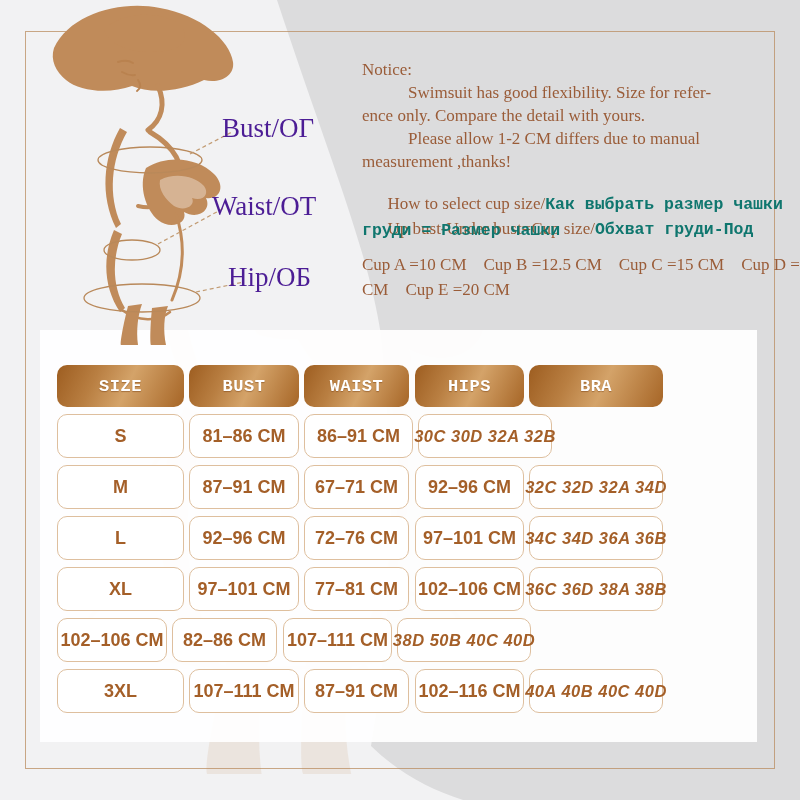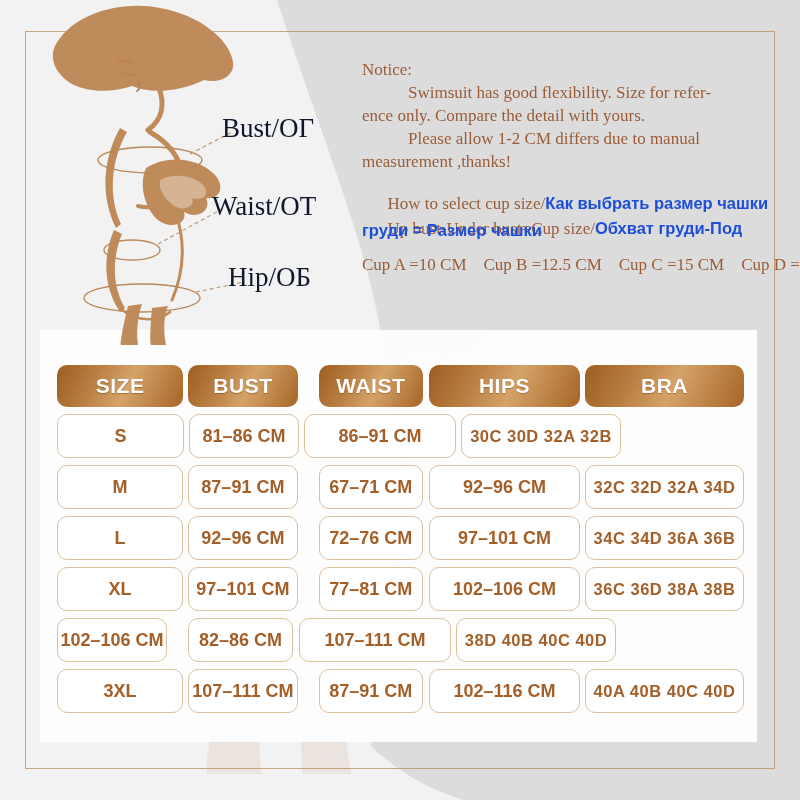--- a/index.html
+++ b/index.html
@@ -17,48 +17,48 @@
   
   #panel{position:absolute;left:40px;top:330px;width:717px;height:412px;
          background:rgba(255,255,255,0.93);z-index:3;}
 
   
   #frame{position:absolute;left:25px;top:31px;width:750px;height:738px;
          border:1px solid rgba(185,140,95,0.75);z-index:5;}
 
   
   #lady-main{position:absolute;left:0;top:0;width:340px;height:345px;z-index:6;}
-  .fig-label{position:absolute;z-index:7;color:#0f172a;font-size:27px;
+  .fig-label{position:absolute;z-index:7;color:#4c1d95;font-size:27px;
              font-family:"Liberation Serif",serif;white-space:nowrap;}
 
   
   #notice{position:absolute;left:362px;top:60px;width:420px;height:260px;z-index:7;
           color:#9a5c38;font-size:17px;}
   #notice .ln{position:absolute;left:0;white-space:pre;}
   .indent{padding-left:46px;}
-  .ru{font-family:Liberation Sans, sans-serif;font-weight:bold;
-      color:#1d4ed8;font-size:16.5px;}
+  .ru{font-family:Liberation Mono, monospace;font-weight:bold;
+      color:#0f766e;font-size:16.5px;}
 
   
   .trow{position:absolute;left:57px;width:687px;display:flex;z-index:4;}
   .c1{width:127px;margin-right:5px;}
   .c2{width:110px;margin-right:5px;}
-  .c3{width:105px;margin-right:6px;margin-left:16px;}
-  .c4{width:152px;margin-right:5px;}
-  .c5{width:160px;}
+  .c3{width:105px;margin-right:6px;}
+  .c4{width:109px;margin-right:5px;}
+  .c5{width:134px;}
   .hcell{height:42px;border-radius:10px;display:flex;align-items:center;justify-content:center;
          background:linear-gradient(115deg,#9d5d20 0%,#b97f42 30%,#d4a369 55%,#b8説7 70%,#a66526 100%);
          background:linear-gradient(115deg,#9d5d20 0%,#b97f42 30%,#d4a369 55%,#a66526 100%);
-         color:#fff;font-family:Liberation Sans, sans-serif;font-weight:bold;
-         font-size:21px;letter-spacing:0.5px;text-shadow:0 1px 1px rgba(110,55,10,0.45);}
+         color:#fff;font-family:Liberation Mono, monospace;font-weight:bold;
+         font-size:17px;letter-spacing:0.5px;text-shadow:0 1px 1px rgba(110,55,10,0.45);}
   .dcell{height:44px;border-radius:10px;display:flex;align-items:center;justify-content:center;
          background:rgba(255,255,255,0.95);border:1.5px solid #debf9e;
          color:#a45f28;font-family:"Liberation Sans",sans-serif;font-weight:bold;
          font-size:18px;white-space:pre;}
-  .dcell.bra{font-size:16.5px;letter-spacing:0.5px;}
+  .dcell.bra{font-size:16.5px;letter-spacing:0.5px;font-style:italic;}
 </style>
 </head>
 <body>
 
 <div id="stage">
 
   <svg id="bg-svg" viewBox="0 0 800 800" aria-hidden="true">
     <path d="M277,0 C330,160 368,250 381,335 C396,490 394,610 371,746
              C398,772 428,789 463,800 L800,800 L800,0 Z" fill="#dcdcdd"></path>
   </svg>
@@ -127,20 +127,21 @@
     <div class="ln indent" style="top:69px">Please allow 1-2 CM differs due to manual</div>
     <div class="ln" style="top:92px">measurement ,thanks!</div>
     <div class="ln" style="top:114px">
       <span>How to select cup size/</span><span class="ru">Как выбрать размер чашки</span>
     </div>
     <div class="ln" style="top:139px">
       <span>Up bust-Under bust=Cup size/</span><span class="ru">Обхват груди-Под</span>
     </div>
     <div class="ln ru" style="top:161px">груди = Размер чашки</div>
     <div class="ln" style="top:195px">Cup A =10 CM    Cup B =12.5 CM    Cup C =15 CM    Cup D =17.5</div>
+    <div class="ln" style="top:220px">CM    Cup E =20 CM</div>
   </div>
 
   <div class="trow" style="top:365px">
     <div class="hcell c1">SIZE</div>
     <div class="hcell c2">BUST</div>
     <div class="hcell c3">WAIST</div>
     <div class="hcell c4">HIPS</div>
     <div class="hcell c5">BRA</div>
   </div>
 
@@ -168,21 +169,21 @@
     <div class="dcell c1">XL</div>
     <div class="dcell c2">97–101 CM</div>
     <div class="dcell c3">77–81 CM</div>
     <div class="dcell c4">102–106 CM</div>
     <div class="dcell c5 bra">36C 36D 38A 38B</div>
   </div>
   <div class="trow" style="top:618px">
     <div class="dcell c2">102–106 CM</div>
     <div class="dcell c3">82–86 CM</div>
     <div class="dcell c4">107–111 CM</div>
-    <div class="dcell c5 bra">38D 40B 40C 40D</div>
+    <div class="dcell c5 bra">38D 50B 40C 40D</div>
   </div>
   <div class="trow" style="top:669px">
     <div class="dcell c1">3XL</div>
     <div class="dcell c2">107–111 CM</div>
     <div class="dcell c3">87–91 CM</div>
     <div class="dcell c4">102–116 CM</div>
     <div class="dcell c5 bra">40A 40B 40C 40D</div>
   </div>
 
 </div>

